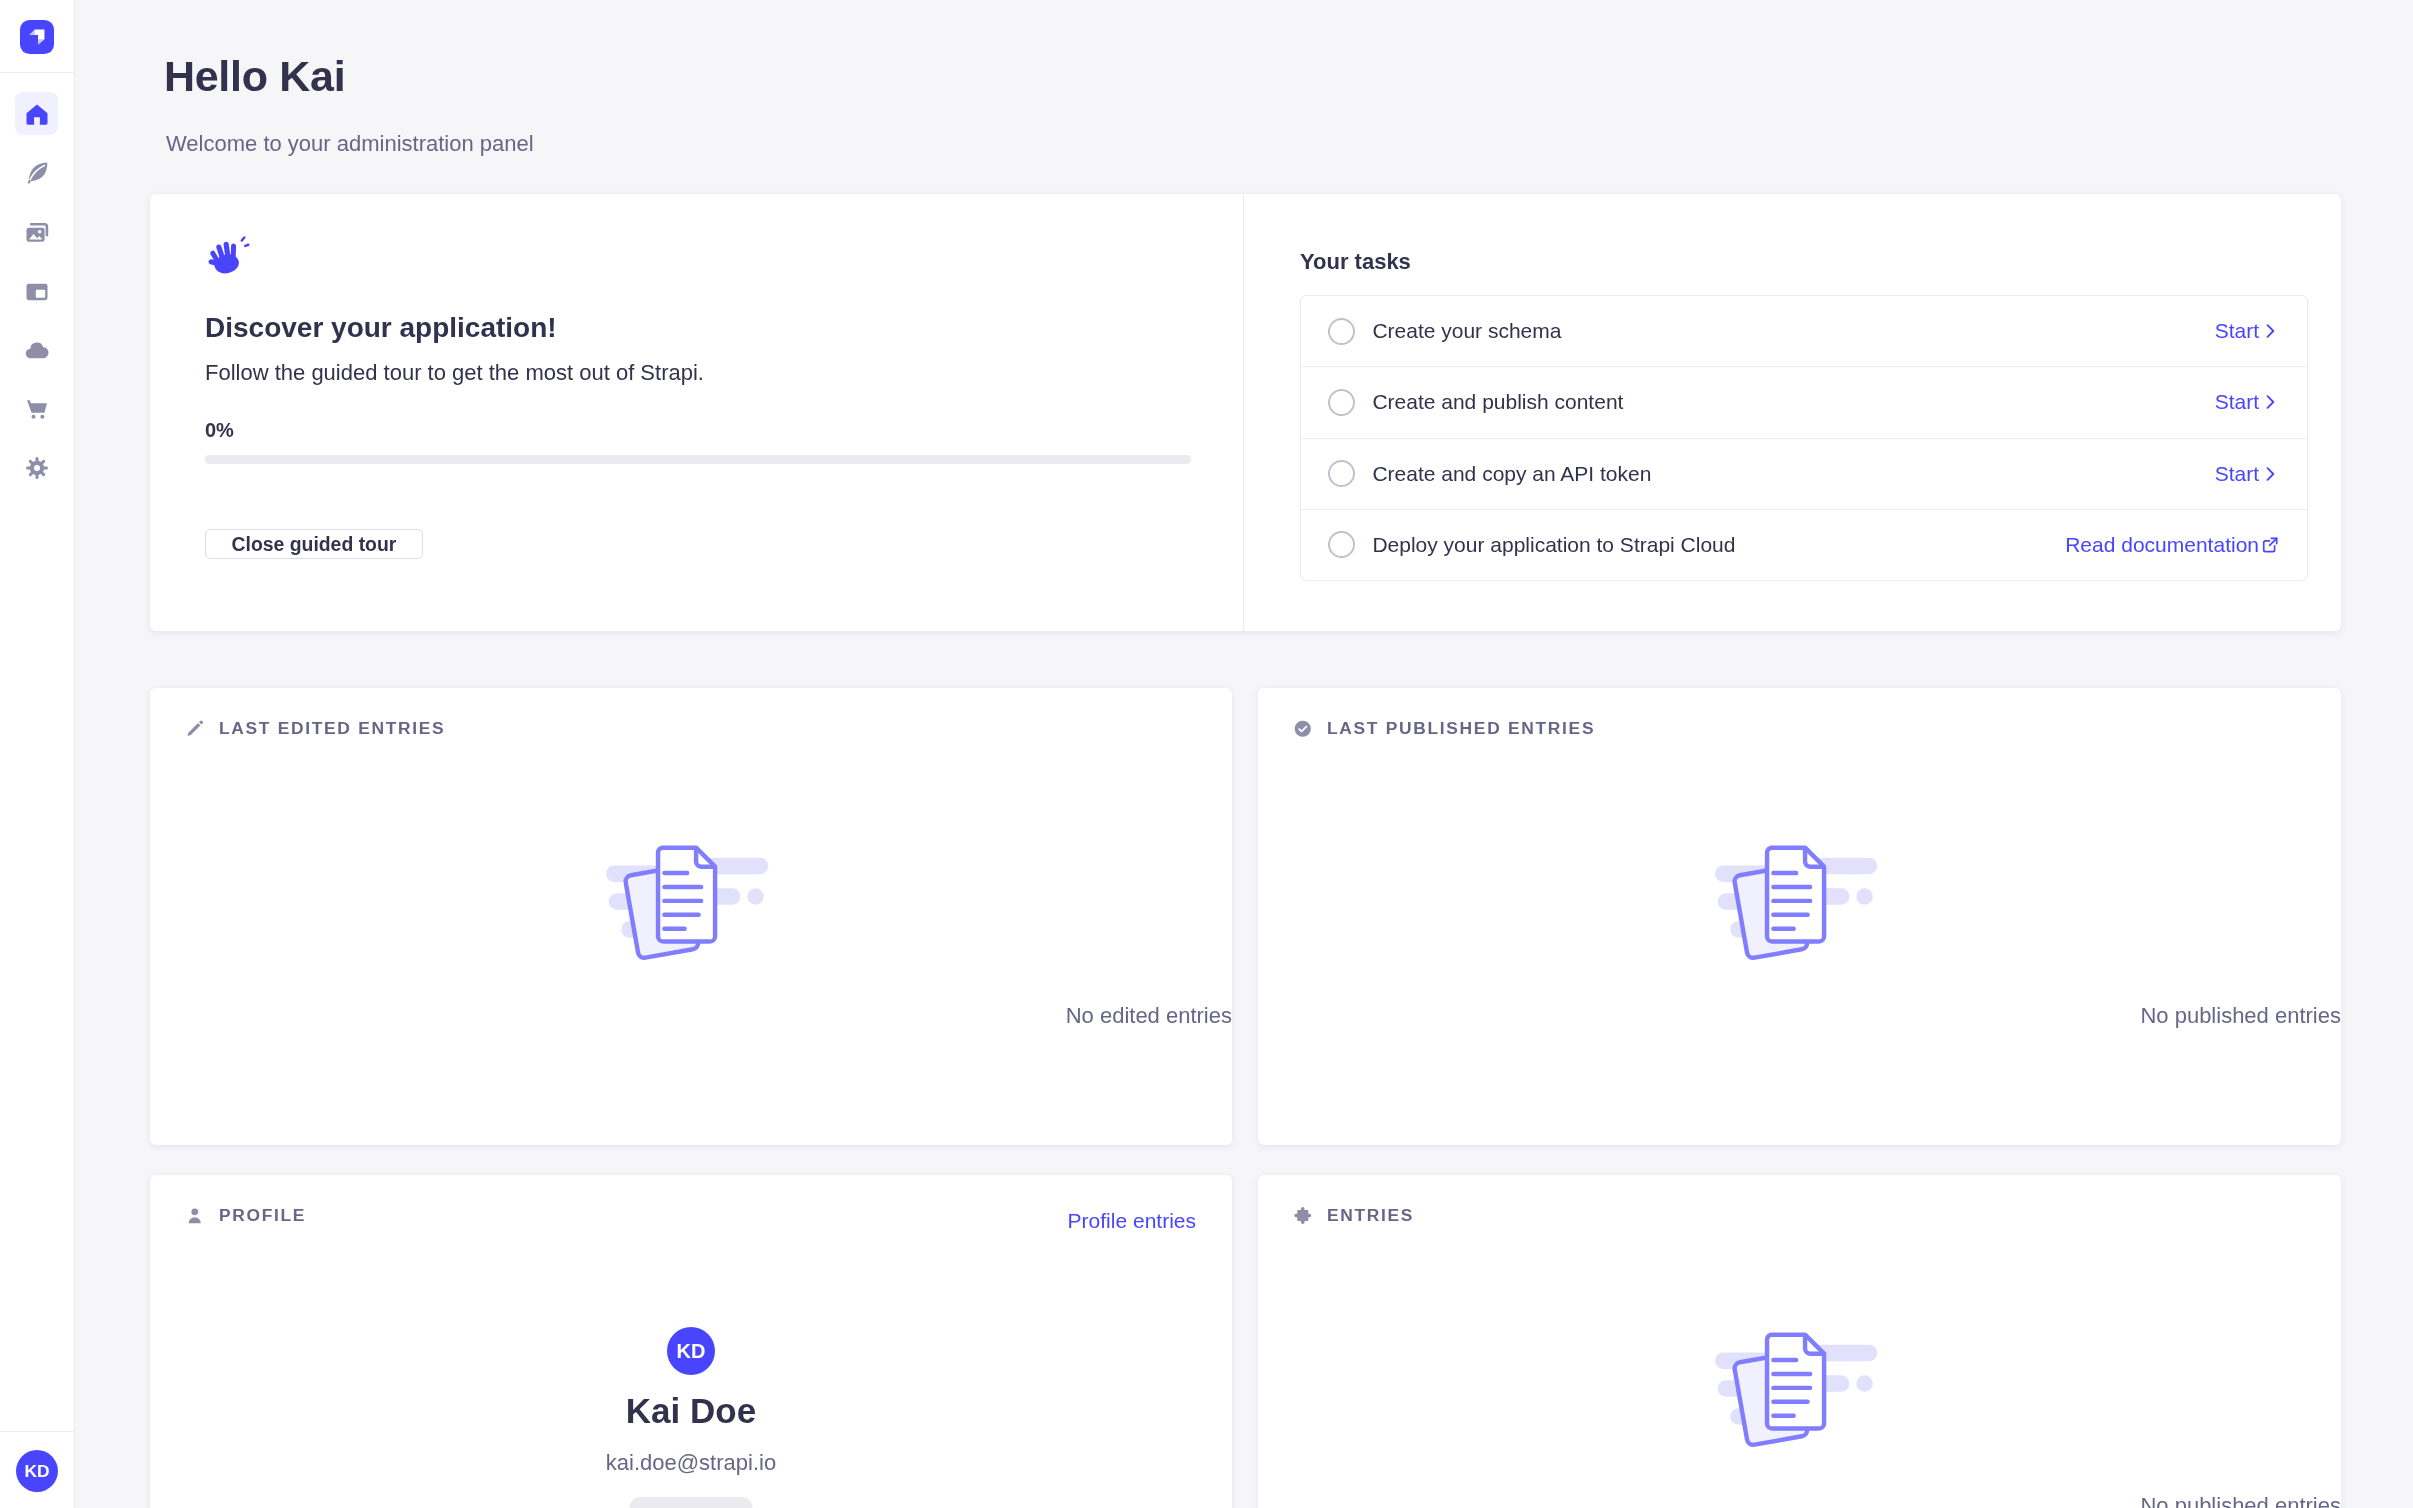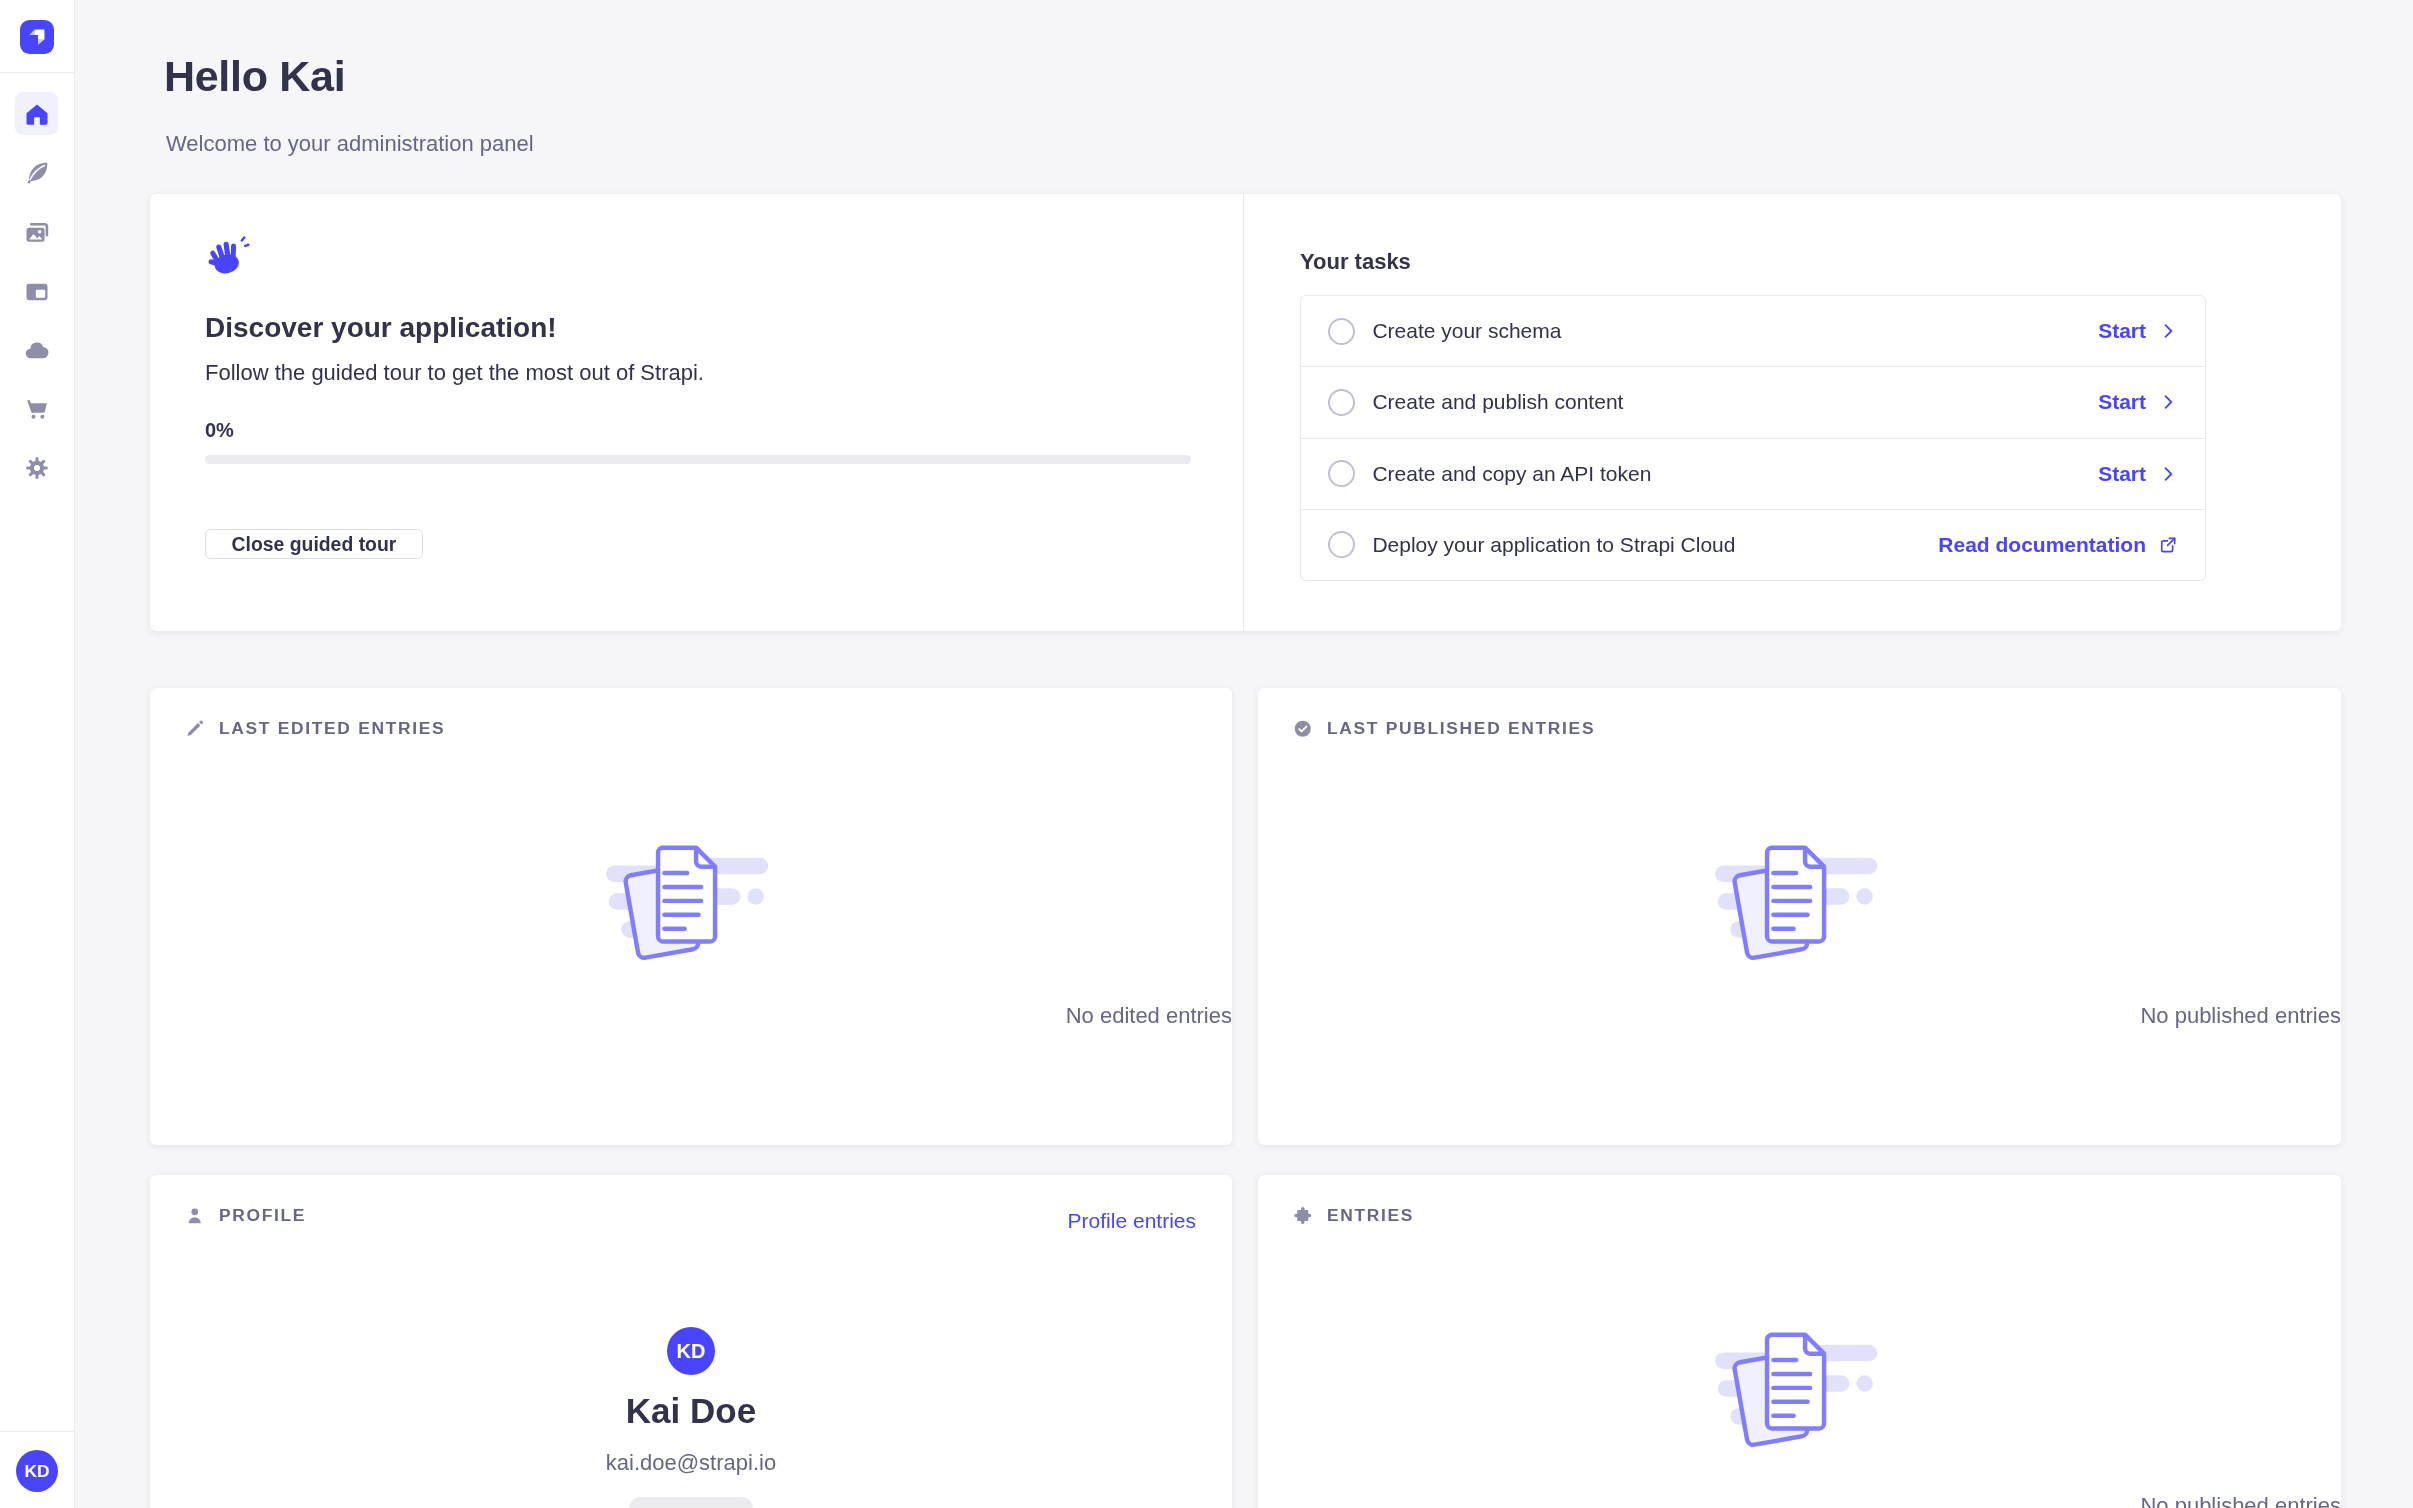--- a/index.html
+++ b/index.html
@@ -27,26 +27,26 @@
   #top-card{left:150px;top:194px;width:2191px;height:437px;}
   .wave{position:absolute;left:55px;top:40px;width:46px;height:46px;}
   .tour-title{position:absolute;left:55px;top:118px;margin:0;font-size:28px;font-weight:700;color:#32324d;}
   .tour-sub{position:absolute;left:55px;top:166px;margin:0;font-size:22px;color:#32324d;}
   .tour-pct{position:absolute;left:55px;top:225px;font-size:20px;font-weight:600;color:#32324d;}
   .tour-track{position:absolute;left:55px;top:261px;width:986px;height:8.7px;border-radius:4.7px;background:#eaeaef;overflow:hidden;}
   .tour-fill{height:100%;background:#4945ff;}
   .tour-btn{position:absolute;left:55px;top:335px;height:30px;padding:0 25.5px;background:#fff;border:0.7px solid #dcdce4;border-radius:5.4px;font-size:19.4px;font-weight:600;color:#32324d;cursor:pointer;font-family:"Liberation Sans",sans-serif;}
   .top-vdiv{position:absolute;left:1093px;top:0;width:0.7px;height:437px;background:#eaeaef;}
   .tasks-title{position:absolute;left:1150px;top:55px;margin:0;font-size:22px;font-weight:600;color:#32324d;}
-  .tasks-panel{position:absolute;left:1150px;top:101px;width:906px;height:286px;border:0.7px solid #eaeaef;border-radius:6px;box-sizing:border-box;display:flex;flex-direction:column;overflow:hidden;background:#fff;}
+  .tasks-panel{position:absolute;left:1150px;top:101px;width:1008px;height:286px;border:0.7px solid #eaeaef;border-radius:6px;box-sizing:border-box;display:flex;flex-direction:column;overflow:hidden;background:#fff;}
   .task-row{flex:1;display:flex;align-items:center;padding:0 27px;border-bottom:0.7px solid #eaeaef;}
   .task-row:last-child{border-bottom:none;}
   .task-circle{width:27px;height:27px;border:2px solid #c0c0cf;border-radius:50%;box-sizing:border-box;flex:none;}
   .task-label{margin-left:17.4px;font-size:21px;color:#32324d;}
-  .task-action{margin-left:auto;display:flex;align-items:center;gap:12px;border:none;background:transparent;font-size:21px;font-weight:700;color:#4945ff;cursor:pointer;font-family:"Liberation Sans",sans-serif;padding:0;}
+  .task-action{margin-left:auto;display:flex;align-items:center;gap:1px;border:none;background:transparent;font-size:21px;font-weight:400;color:#4945ff;cursor:pointer;font-family:"Liberation Sans",sans-serif;padding:0;}
   .task-action svg{width:20px;height:20px;display:block;}
   
   #card-edited{left:150px;top:688px;width:1082px;height:457px;}
   #card-published{left:1258px;top:688px;width:1083px;height:457px;}
   #card-profile{left:150px;top:1175px;width:1082px;height:416px;}
   #card-entries{left:1258px;top:1175px;width:1083px;height:416px;}
   .widget-header{position:absolute;left:34px;top:29.5px;display:flex;align-items:center;gap:13.4px;}
   .widget-header svg{width:21.5px;height:21.5px;display:block;flex:none;}
   .widget-title{font-size:17.4px;font-weight:600;letter-spacing:1.7px;color:#666687;text-transform:uppercase;}
   .illus{position:absolute;left:50%;top:147px;transform:translateX(-50%);width:170px;height:147px;}

